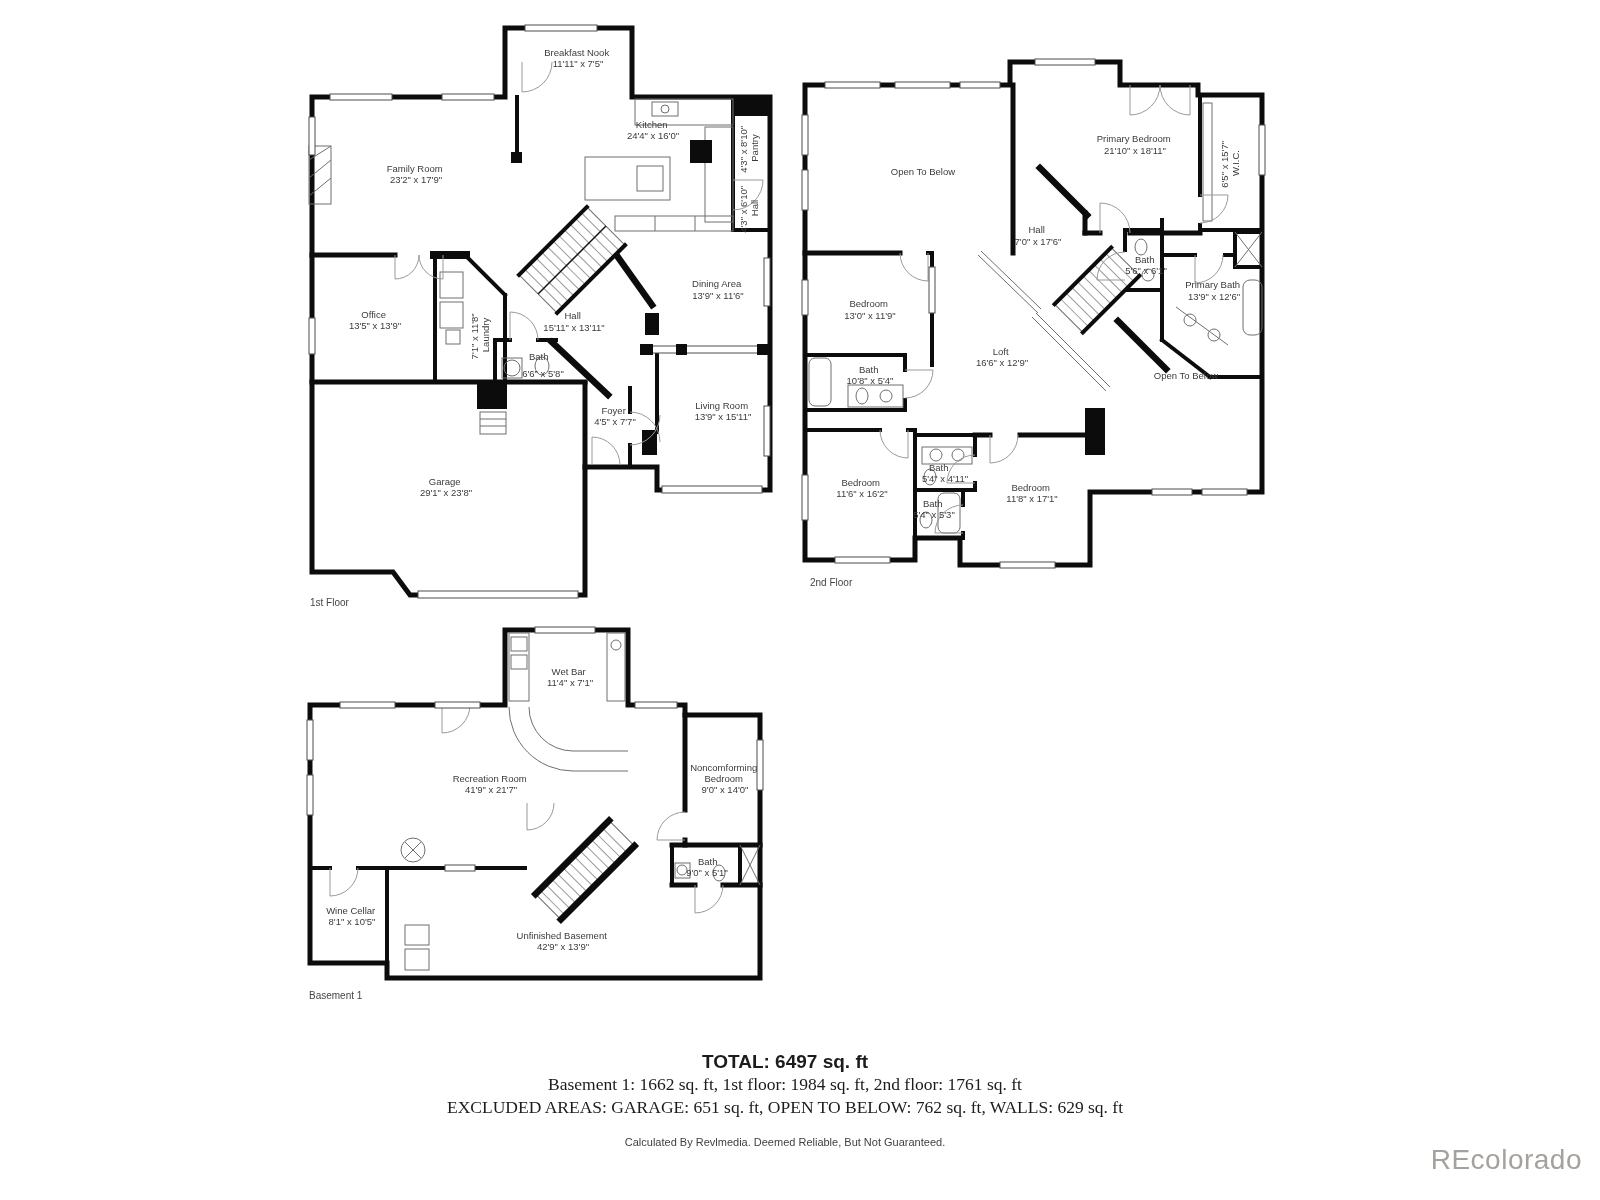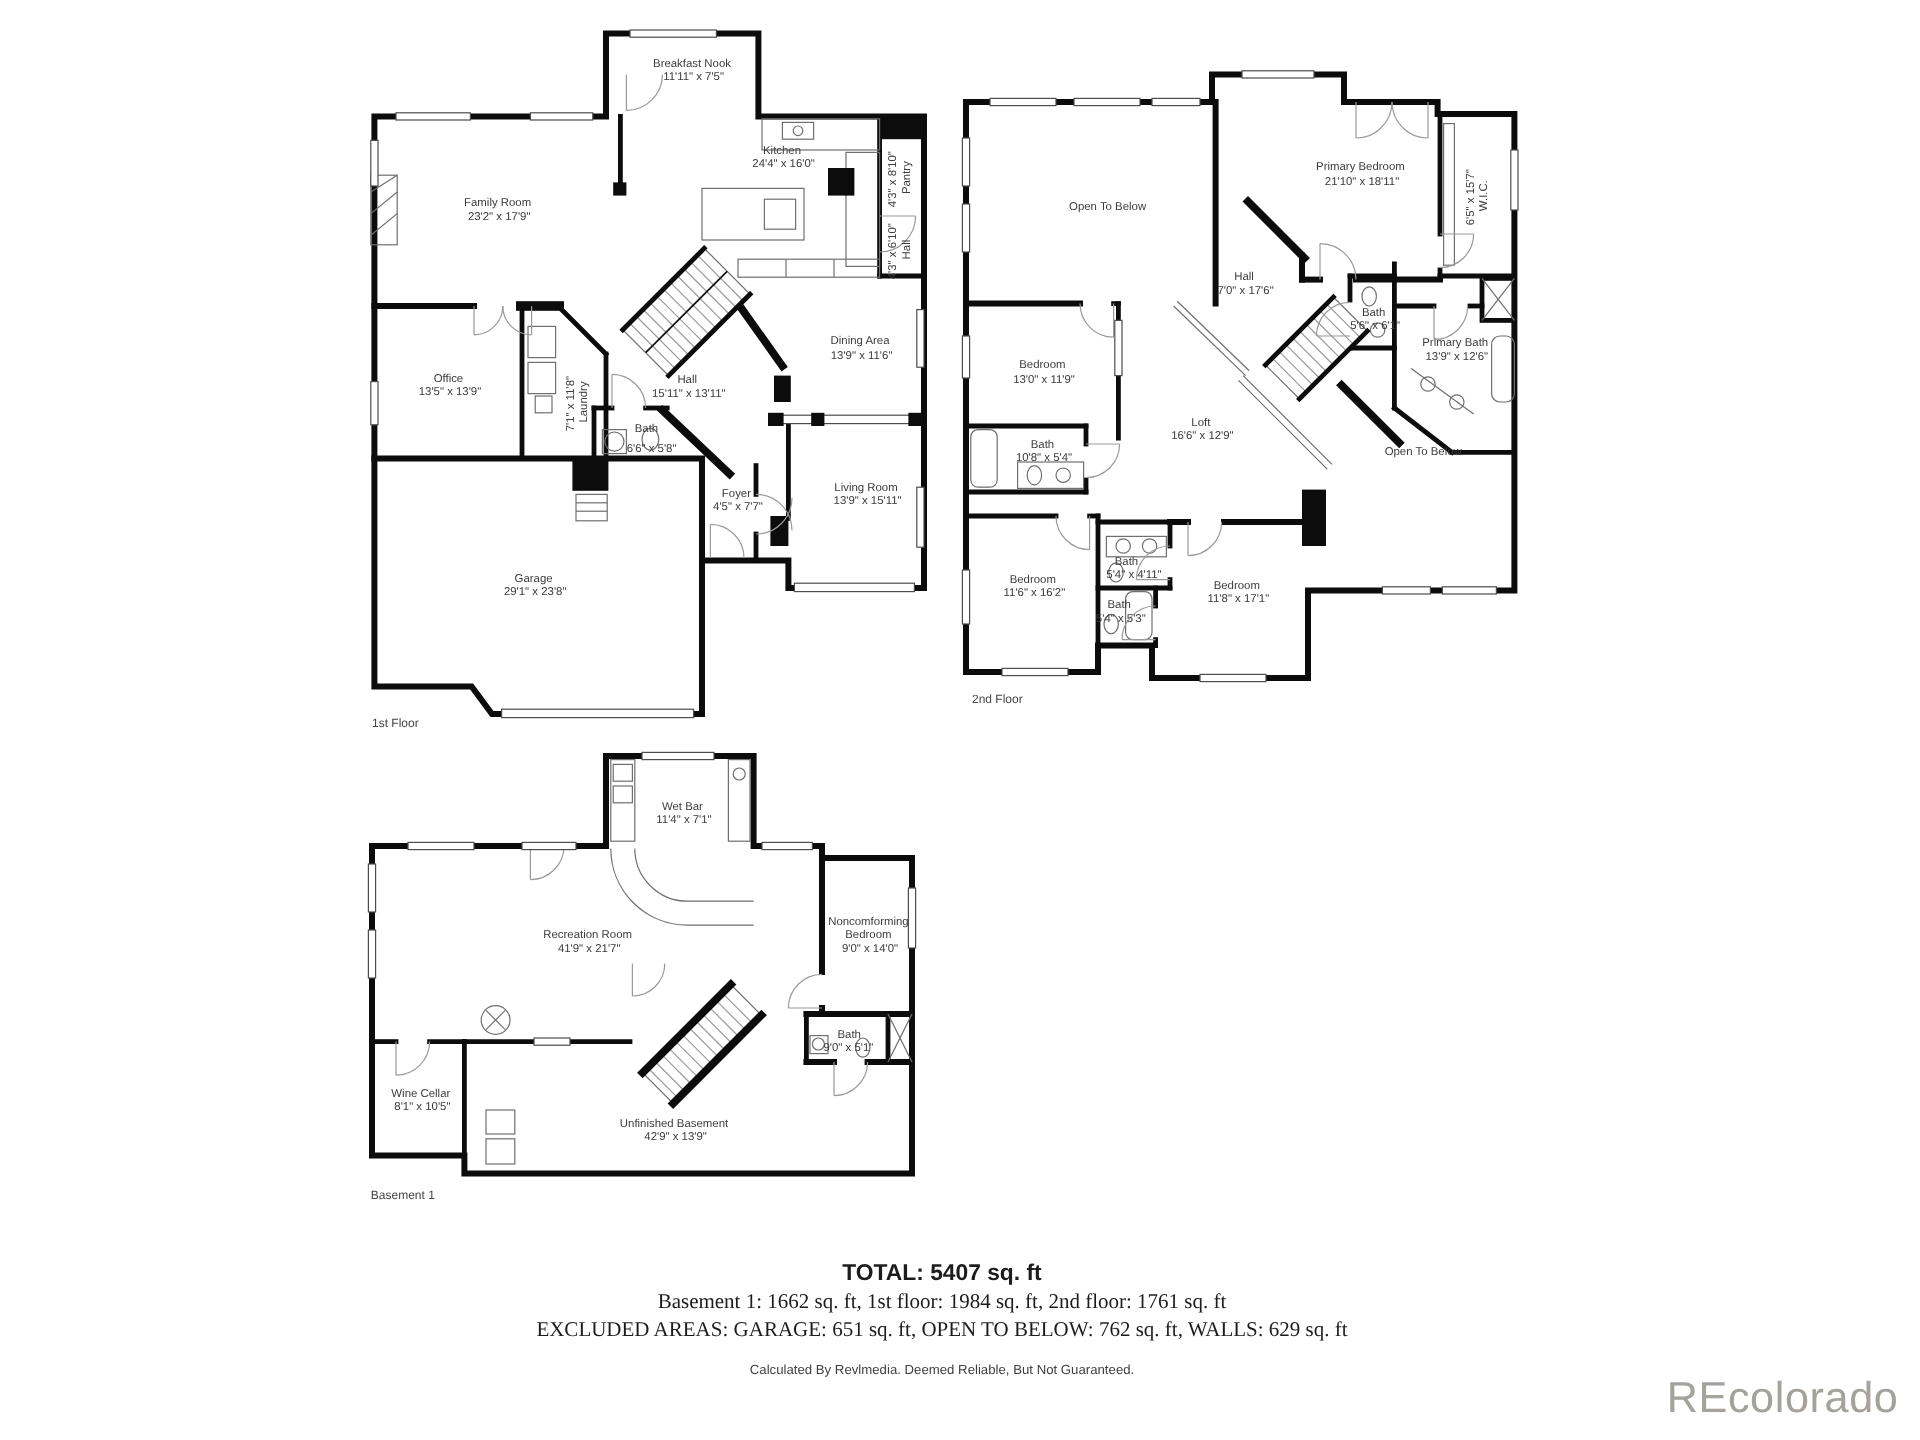--- a/index.html
+++ b/index.html
@@ -19,21 +19,21 @@
   .stp{stroke:#9a9a9a;stroke-width:1;}
   .ctr{stroke:#141414;stroke-width:1.5;fill:none;}
   text.lbl{fill:#3b3b3b;font-size:9.5px;font-family:"Liberation Sans",sans-serif;}
   text.fl{fill:#454545;font-size:10px;font-family:"Liberation Sans",sans-serif;}
   
   .summary{position:absolute;left:0;top:1050px;width:1570px;text-align:center;color:#1c1c1c;}
   .summary .total{font-size:19px;font-weight:bold;line-height:23px;}
   .summary .line{font-size:17.5px;line-height:22.5px;font-family:Liberation Serif, serif;}
   .disclaimer{position:absolute;left:0;top:1136px;width:1570px;text-align:center;
               font-size:11px;color:#3f3f3f;}
-  .watermark{position:absolute;right:18px;top:1144px;font-size:36px;color:#a5a19d;
+  .watermark{position:absolute;right:18px;top:1144px;font-size:28px;color:#a5a19d;
              letter-spacing:.5px;}
 </style>
 </head>
 <body>
 
 <div class="canvas">
 
   <svg style="left:300px;top:20px" width="480" height="600" viewBox="0 0 480 600">
     <path class="ow" d="M12 77 L205 77 L205 8 L332 8 L332 77 L470 77 L470 470 L357 470 L357 447 L285 447 L285 575 L110 575 L93 552 L12 552 Z"></path>
 
@@ -484,20 +484,20 @@
         <tspan x="57" y="289">Wine Cellar</tspan>
         <tspan x="57" y="300">8'1" x 10'5"</tspan></text>
       <text class="lbl" text-anchor="middle">
         <tspan x="268" y="314">Unfinished Basement</tspan>
         <tspan x="268" y="325">42'9" x 13'9"</tspan></text>
       <text class="fl" x="14" y="374">Basement 1</text>
     </g>
   </svg>
 
   <div class="summary">
-    <div class="total">TOTAL: 5407 sq. ft</div>
+    <div class="total">TOTAL: 6497 sq. ft</div>
     <div class="line">Basement 1: 1662 sq. ft, 1st floor: 1984 sq. ft, 2nd floor: 1761 sq. ft</div>
     <div class="line">EXCLUDED AREAS: GARAGE: 651 sq. ft, OPEN TO BELOW: 762 sq. ft, WALLS: 629 sq. ft</div>
   </div>
   <div class="disclaimer">Calculated By Revlmedia. Deemed Reliable, But Not Guaranteed.</div>
   <div class="watermark">REcolorado</div>
 
 </div>
 
 </body></html>

